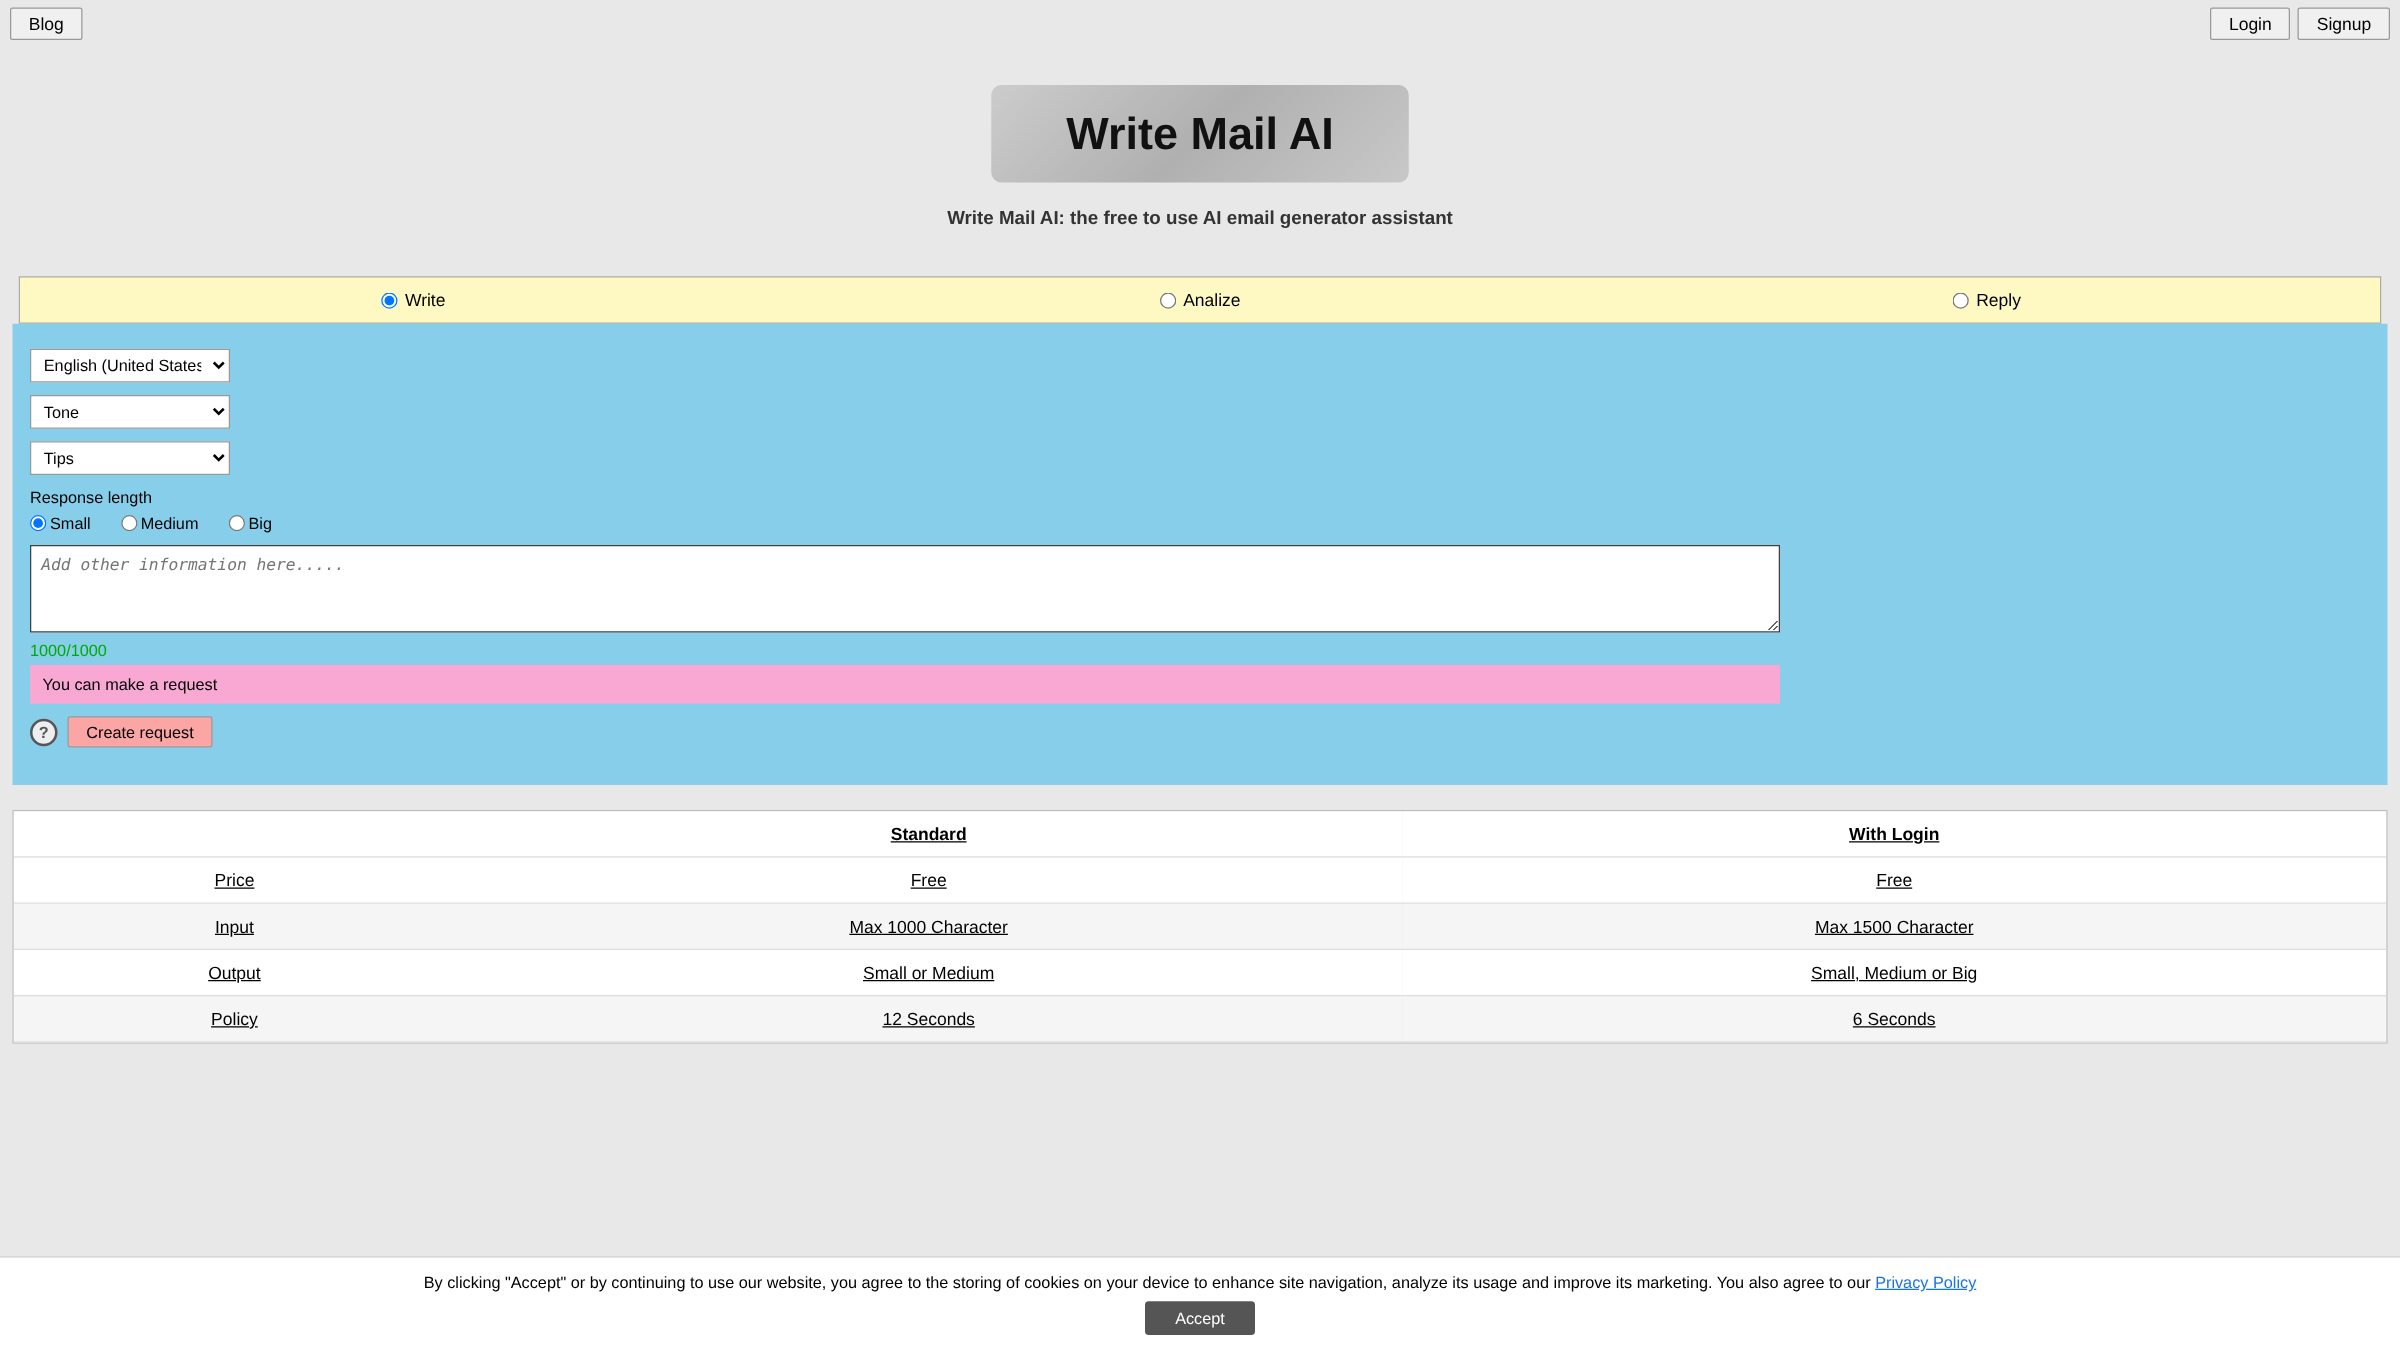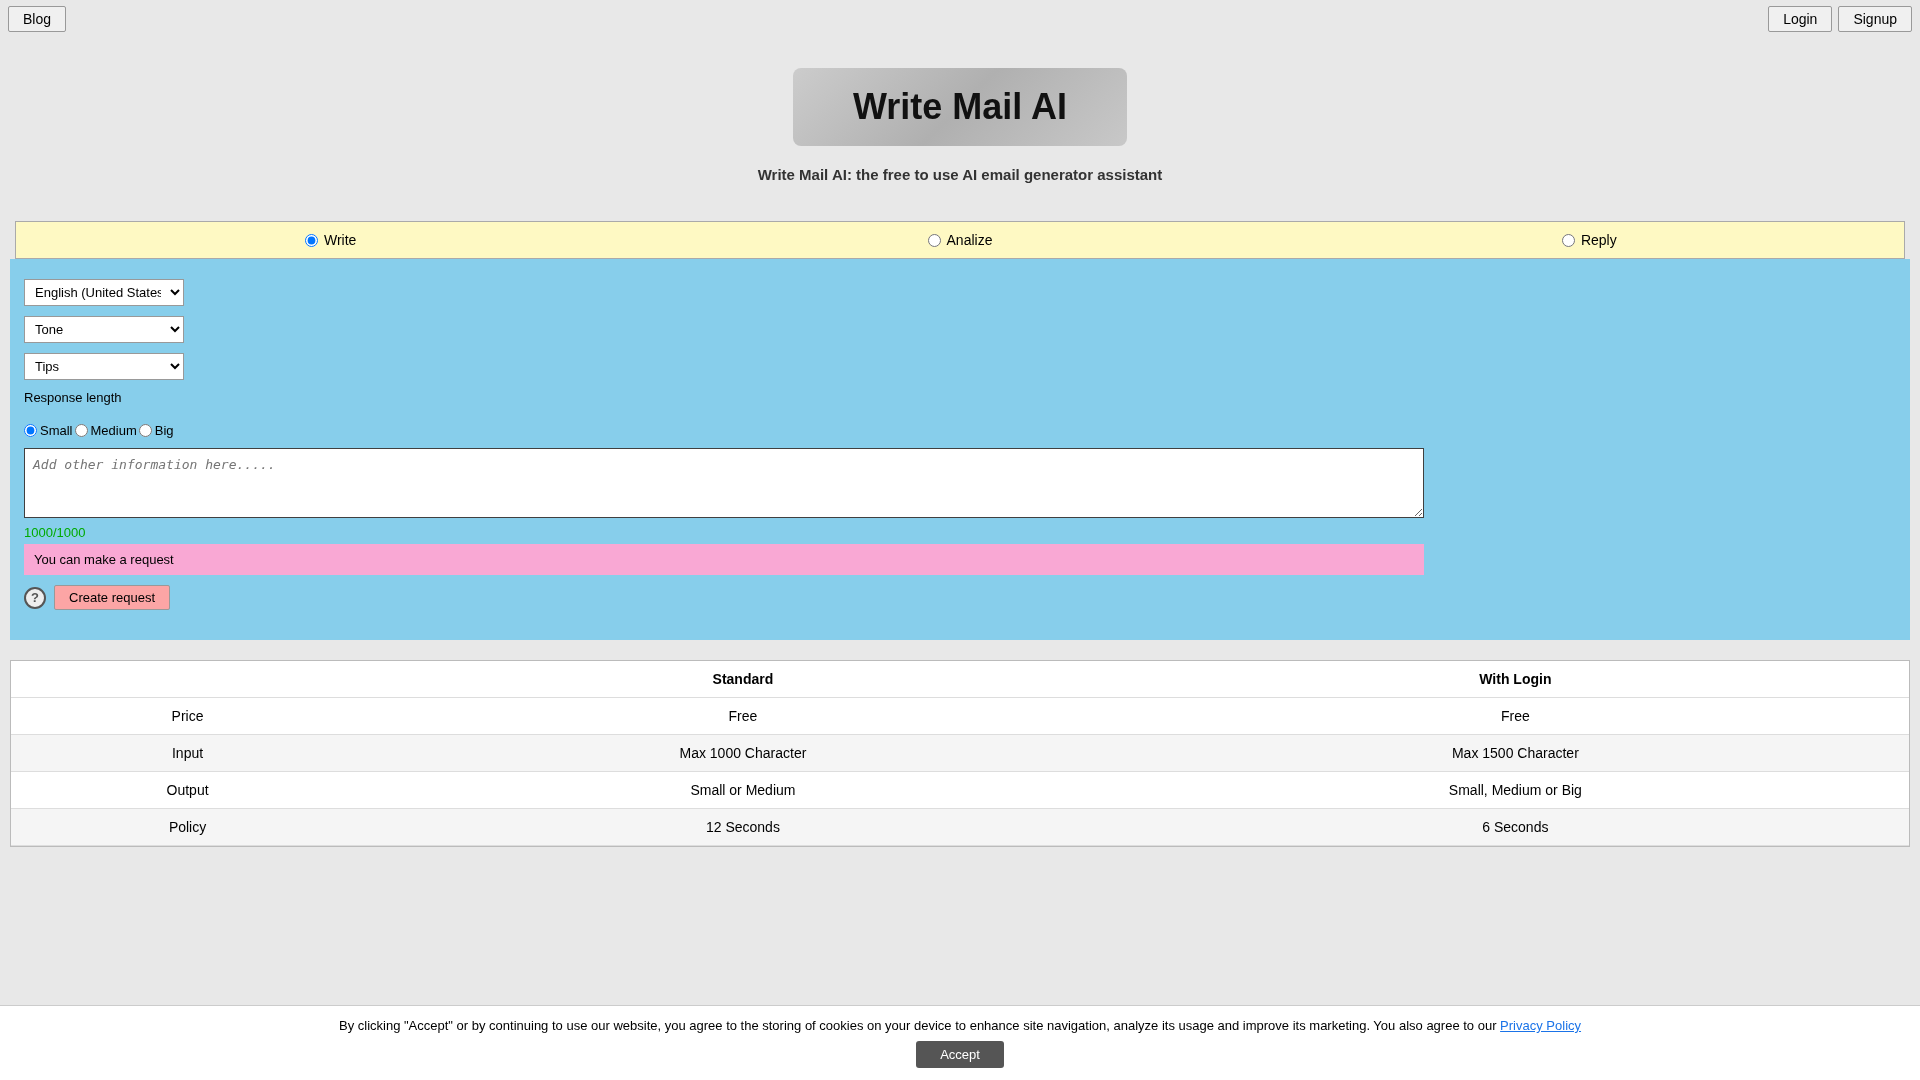--- a/index.html
+++ b/index.html
@@ -86,26 +86,26 @@
       width: 160px;
       margin-bottom: 10px;
       padding: 4px 6px;
       font-size: 13px;
       border: 1px solid #999;
       background: #fff;
       cursor: pointer;
     }
     .response-length-label {
       font-size: 13px;
-      margin-bottom: 18px;
+      margin-bottom: 6px;
       color: #000;
     }
     .response-length-options {
       display: flex;
-      gap: 2px;
+      gap: 24px;
       align-items: center;
       margin-bottom: 10px;
       font-size: 13px;
     }
     .response-length-options label {
       display: flex;
       align-items: center;
       gap: 3px;
       cursor: pointer;
     }
@@ -165,20 +165,21 @@
     }
 
     
     .pricing-section {
       margin: 20px 10px 0;
       border: 1px solid #bbb;
     }
     .pricing-table {
       width: 100%;
       border-collapse: collapse;
+      text-decoration: underline;
     }
     .pricing-table th, .pricing-table td {
       padding: 10px 16px;
       text-align: center;
       font-size: 14px;
       border-bottom: 1px solid #ddd;
     }
     .pricing-table tr:nth-child(even) {
       background: #f5f5f5;
     }

